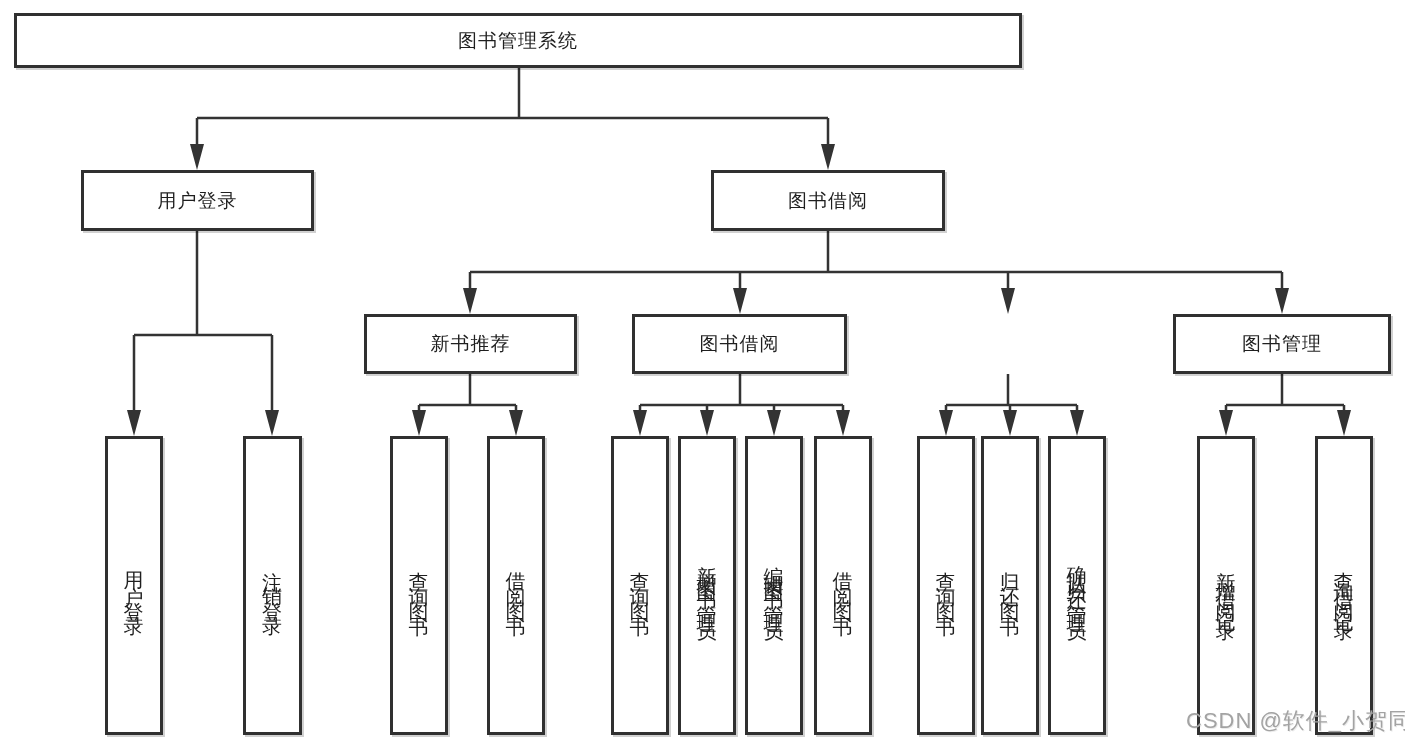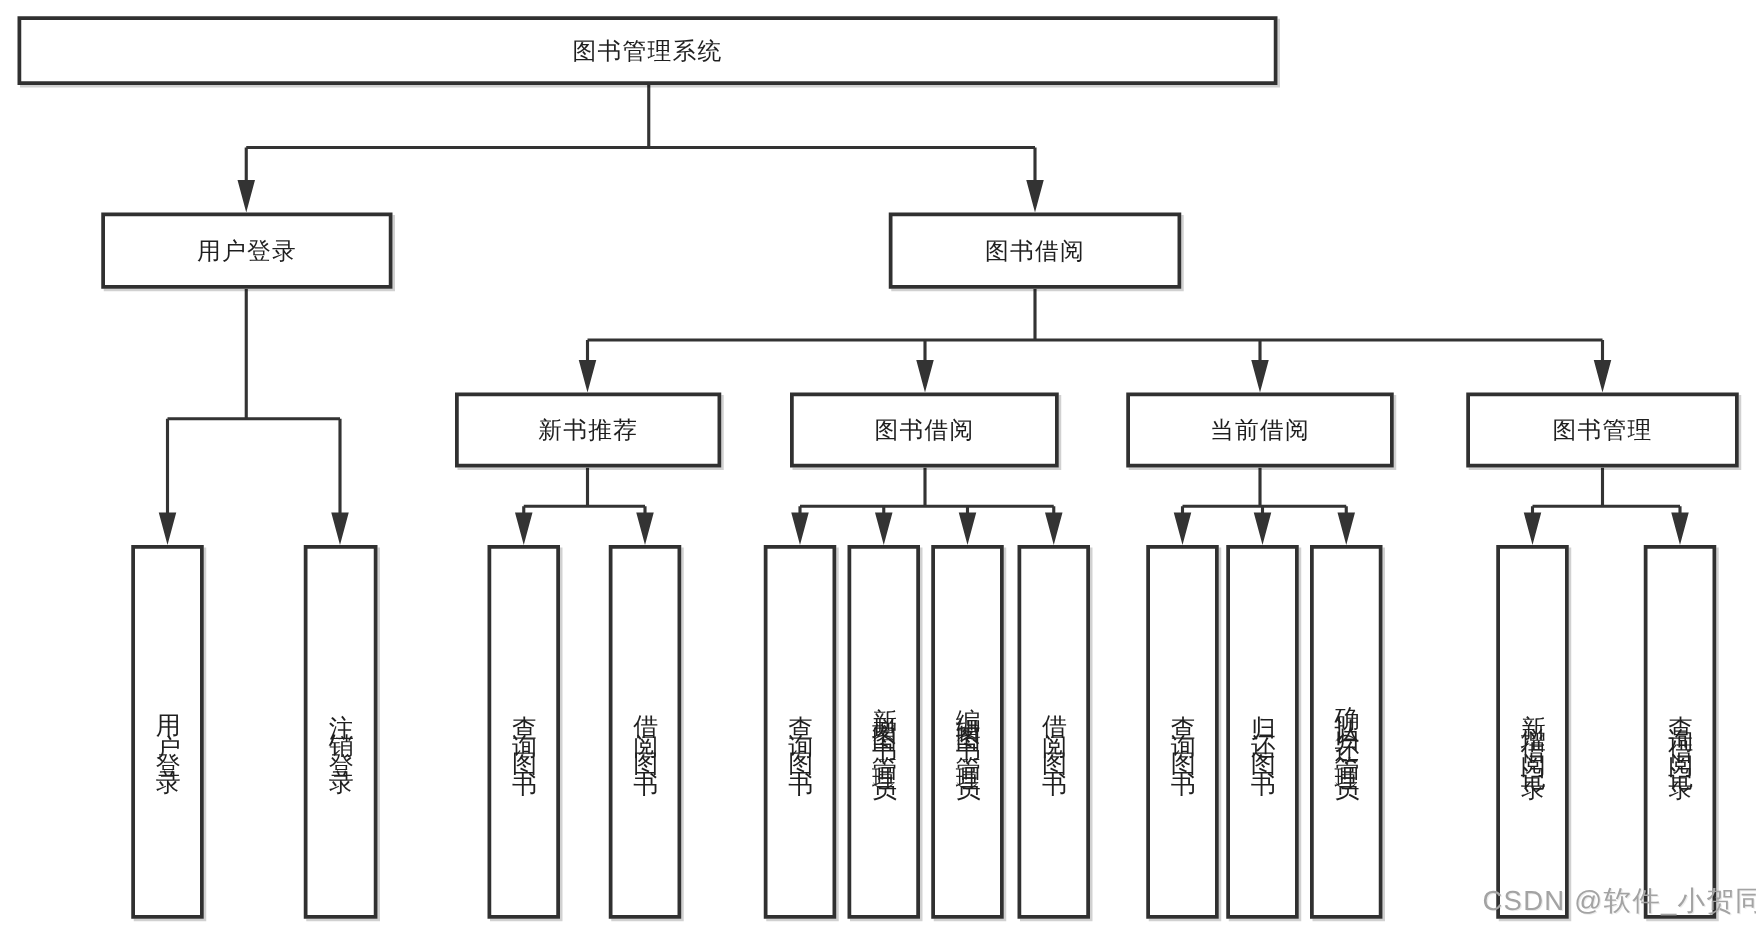--- a/index.html
+++ b/index.html
@@ -54,21 +54,20 @@
       M1219 410 L1233 410 L1226 436 Z  M1337 410 L1351 410 L1344 436 Z"></path>
   </svg>
 
   <div class="box h" style="left:14px;top:13px;width:1008px;height:55px;">图书管理系统</div>
 
   <div class="box h" style="left:81px;top:170px;width:233px;height:61px;">用户登录</div>
   <div class="box h" style="left:711px;top:170px;width:234px;height:61px;">图书借阅</div>
 
   <div class="box h" style="left:364px;top:314px;width:213px;height:60px;">新书推荐</div>
   <div class="box h" style="left:632px;top:314px;width:215px;height:60px;">图书借阅</div>
-  <div class="box h" style="left:901px;top:314px;width:214px;height:60px;">当前借阅</div>
   <div class="box h" style="left:1173px;top:314px;width:218px;height:60px;">图书管理</div>
 
   <div class="box v ls4" style="left:105px;top:436px;width:58px;height:299px;">
     <span>用户登录</span>
     </div>
   <div class="box v ls4" style="left:243px;top:436px;width:59px;height:299px;">
     <span>注销登录</span>
     </div>
 
   <div class="box v ls4" style="left:390px;top:436px;width:58px;height:299px;">

